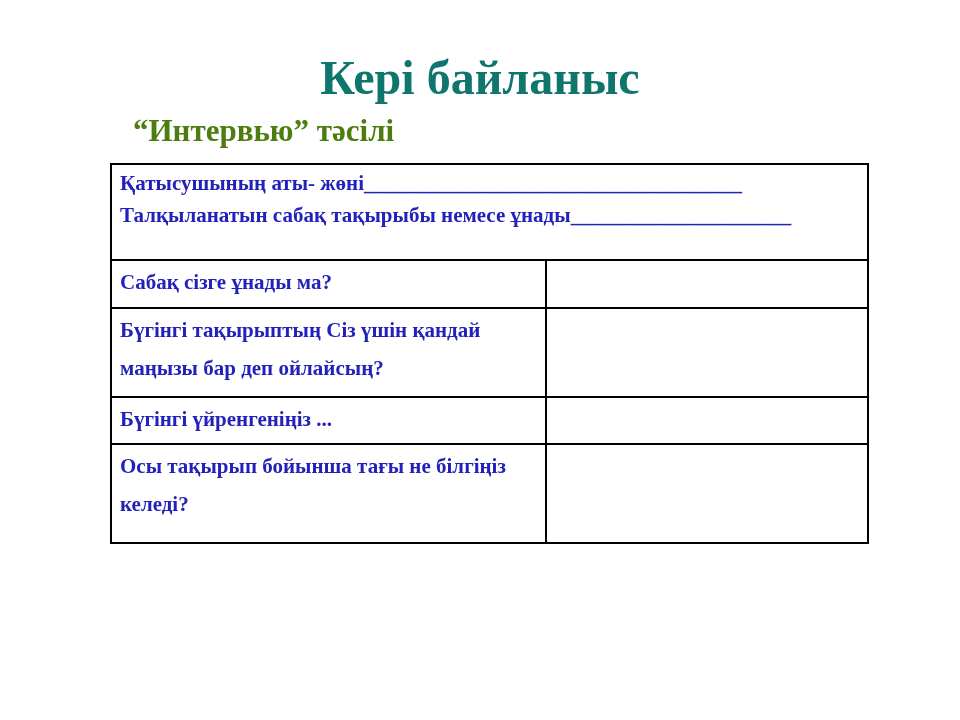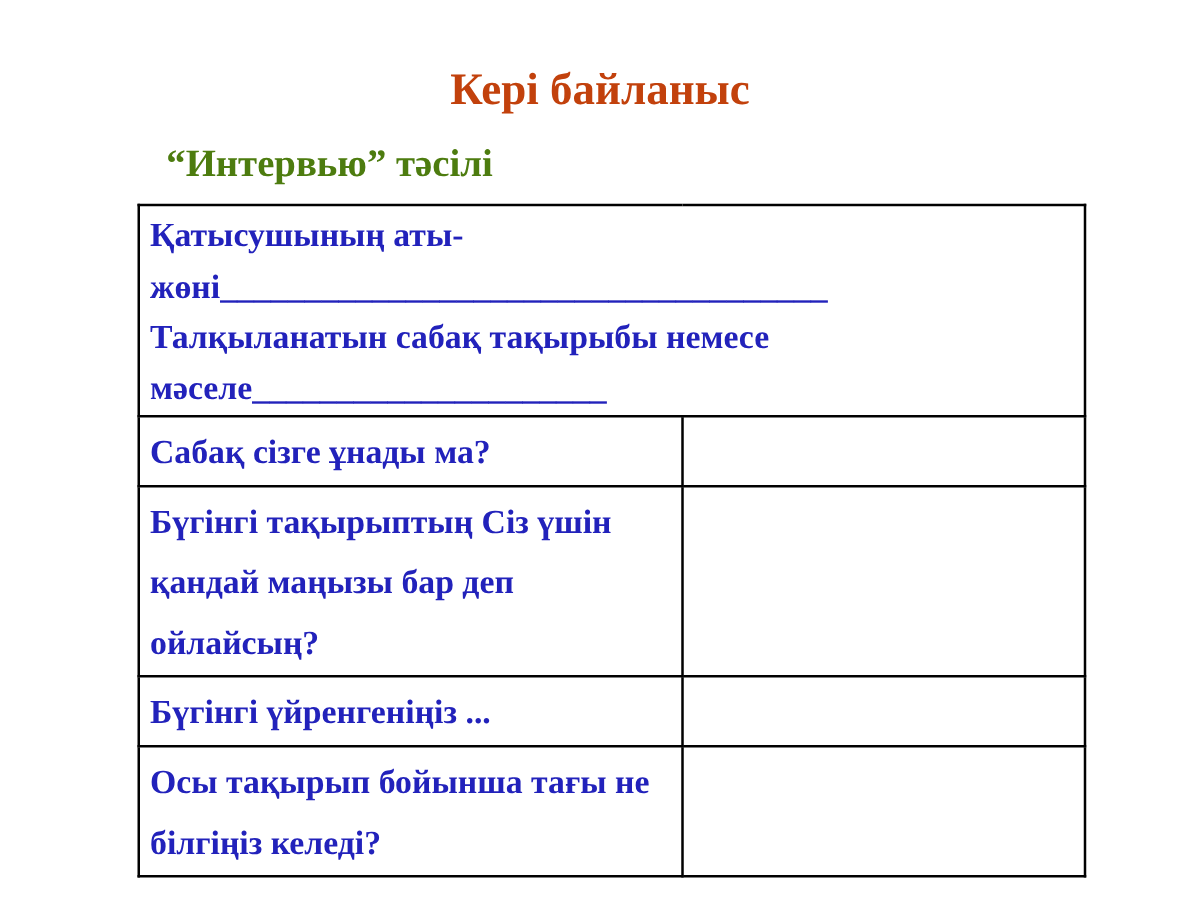--- a/index.html
+++ b/index.html
@@ -16,42 +16,42 @@
     height: 720px;
     background: #ffffff;
     overflow: hidden;
   }
   .title {
     position: absolute;
     top: 50px;
     left: 0;
     width: 100%;
     text-align: center;
-    font-size: 36px;
+    font-size: 48px;
     font-weight: bold;
-    color: #c2410c;
+    color: #0f766e;
     letter-spacing: 0px;
   }
   .subtitle {
     position: absolute;
     top: 113px;
     left: 133px;
     font-size: 31px;
     font-weight: bold;
     color: #4d7c0f;
   }
   table.interview {
     position: absolute;
     left: 110px;
     top: 163px;
     width: 757px;
     border-collapse: collapse;
     table-layout: fixed;
     color: #2222bb;
-    font-size: 27px;
+    font-size: 21px;
     font-weight: bold;
   }
   table.interview td, table.interview th {
     border: 2px solid #000000;
     vertical-align: top;
     padding: 3px 8px 2px 8px;
     overflow: hidden;
   }
   td.merged-cell {
     line-height: 1.5;
@@ -90,21 +90,21 @@
 
   <table class="interview">
     <colgroup>
       <col style="width:435px">
       <col style="width:322px">
     </colgroup>
     <tbody>
       <tr>
         <td class="merged-cell" colspan="2">
           <div><span>Қатысушының аты- жөні</span><span class="blank-line">____________________________________</span></div>
-          <div><span>Талқыланатын сабақ тақырыбы немесе мәселе</span><span class="blank-line">_____________________</span></div>
+          <div><span>Талқыланатын сабақ тақырыбы немесе ұнады</span><span class="blank-line">_____________________</span></div>
         </td>
       </tr>
       <tr class="r1">
         <td class="q-cell">Сабақ сізге ұнады ма?</td>
         <td class="a-cell"></td>
       </tr>
       <tr class="r3">
         <td class="q-cell">Бүгінгі тақырыптың Сіз үшін қандай маңызы бар деп ойлайсың?</td>
         <td class="a-cell"></td>
       </tr>

